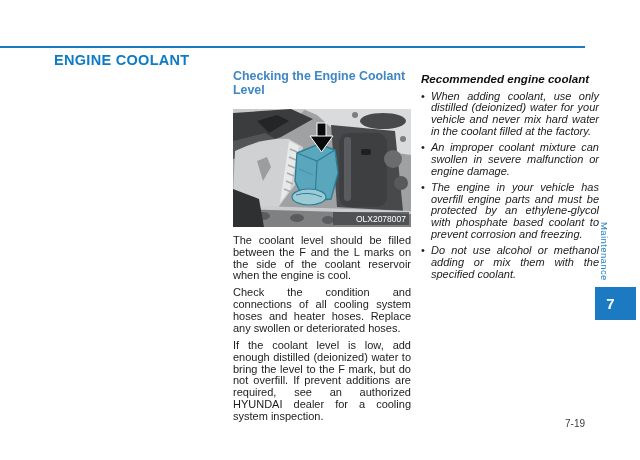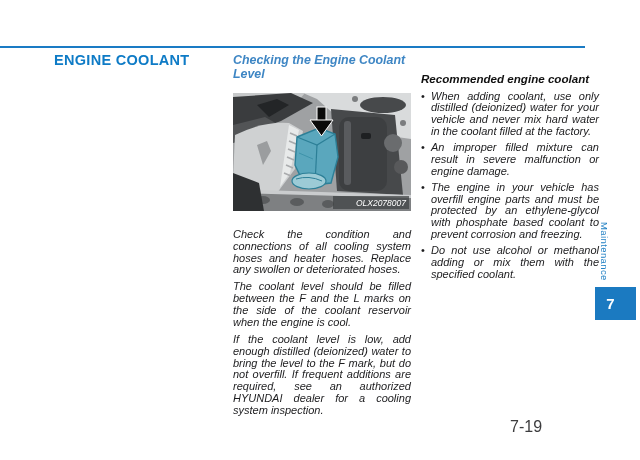--- a/index.html
+++ b/index.html
@@ -4,43 +4,43 @@
 <style>
   html,body{margin:0;padding:0;background:#ffffff;}
   .page{position:relative;width:636px;height:460px;background:#ffffff;overflow:hidden;
         font-family:"Liberation Sans","DejaVu Sans",sans-serif;color:#1c1c1e;}
   .top-rule{position:absolute;left:0;top:46px;width:585px;height:2px;background:#1a7bc4;}
 
   
   .col{position:absolute;font-size:11px;line-height:1.08;}
   .col p{margin:0 0 5px 0;text-align:justify;}
   .col-left{left:54px;top:53px;width:174px;}
-  .col-mid{left:233px;top:54px;width:178px;font-style:italic;}
+  .col-mid{left:233px;top:70px;width:178px;}
   .col-right{left:421px;top:73px;width:178px;}
 
   .main-title{font-size:14.5px;font-weight:bold;color:#0e7bc6;letter-spacing:.3px;margin:0 0 6px 0;}
   .sub-title{font-size:12.4px;font-weight:bold;color:#3e86c4;line-height:1.12;margin:0 0 11px 0;}
   .right-title{font-size:11.6px;font-weight:bold;font-style:italic;color:#111;margin:0 0 5px 0;}
 
-  figure{margin:0 0 18px 0;width:178px;height:118px;}
+  figure{margin:0 0 8px 0;width:178px;height:118px;}
   figure svg{display:block;}
 
   .bullets{margin:0;}
   .bullet-item{display:flex;margin:0 0 4px 0;}
   .bullet-mark{width:10px;flex:0 0 10px;}
   .bullet-text{flex:1;text-align:justify;font-style:italic;}
 
   
   .chapter-label{position:absolute;left:599px;top:222px;height:66px;
       writing-mode:vertical-rl;font-size:9.5px;color:#2180c4;letter-spacing:.4px;}
   .chapter-box{position:absolute;left:595px;top:287px;width:41px;height:33px;
       background:#1b7ac1;color:#ffffff;display:flex;align-items:center;justify-content:center;
       padding-right:10px;box-sizing:border-box;font-size:15px;font-weight:bold;}
-  .page-num{position:absolute;left:510px;top:418px;width:70px;
-      font-size:16px;color:#3c3c3e;}
+  .page-num{position:absolute;left:540px;top:418px;width:70px;text-align:center;
+      font-size:10px;color:#3c3c3e;}
 </style>
 </head>
 <body>
 
 <div class="page">
 
   <div class="top-rule"></div>
 
   <div class="col col-left">
     <h1 class="main-title">ENGINE COOLANT</h1>
@@ -102,35 +102,35 @@
         <ellipse cx="30" cy="107" rx="7" ry="4" fill="#5a5c5e"></ellipse>
         <ellipse cx="64" cy="109" rx="7" ry="4" fill="#5a5c5e"></ellipse>
         <ellipse cx="95" cy="111" rx="6" ry="4" fill="#5a5c5e"></ellipse>
         <path d="M0,80 L26,90 L31,118 L0,118 Z" fill="#2e3032"></path>
 
         <rect x="100" y="103" width="76" height="13" fill="#3c3e40" opacity="0.7"></rect>
         <text x="173" y="113" text-anchor="end" font-size="8.5" fill="#ffffff">OLX2078007</text>
       </svg>
     </figure>
 
+    <p>The coolant level should be filled between the F and the L marks on the side of the coolant reservoir when the engine is cool.</p>
     <p>Check the condition and connections of all cooling system hoses and heater hoses. Replace any swollen or deteriorated hoses.</p>
-    <p>The coolant level should be filled between the F and the L marks on the side of the coolant reservoir when the engine is cool.</p>
-    <p>If the coolant level is low, add enough distilled (deionized) water to bring the level to the F mark, but do not overfill. If frequent additions are required, see an authorized HYUNDAI dealer for a cooling system inspection.</p>
+    <p>If the coolant level is low, add enough distilled (deionized) water to bring the level to the F mark, but do not overfill. If prevent additions are required, see an authorized HYUNDAI dealer for a cooling system inspection.</p>
   </div>
 
   <div class="col col-right">
     <h3 class="right-title">Recommended engine coolant</h3>
     <div class="bullets">
       <div class="bullet-item">
         <span class="bullet-mark">•</span>
         <span class="bullet-text">When adding coolant, use only distilled (deionized) water for your vehicle and never mix hard water in the coolant filled at the factory.</span>
       </div>
       <div class="bullet-item">
         <span class="bullet-mark">•</span>
-        <span class="bullet-text">An improper filled mixture can result in severe malfunction or engine damage.</span>
+        <span class="bullet-text">An improper coolant mixture can swollen in severe malfunction or engine damage.</span>
       </div>
       <div class="bullet-item">
         <span class="bullet-mark">•</span>
         <span class="bullet-text">The engine in your vehicle has overfill engine parts and must be protected by an ethylene-glycol with phosphate based coolant to prevent corrosion and freezing.</span>
       </div>
       <div class="bullet-item">
         <span class="bullet-mark">•</span>
         <span class="bullet-text">Do not use alcohol or methanol adding or mix them with the specified coolant.</span>
       </div>
     </div>

